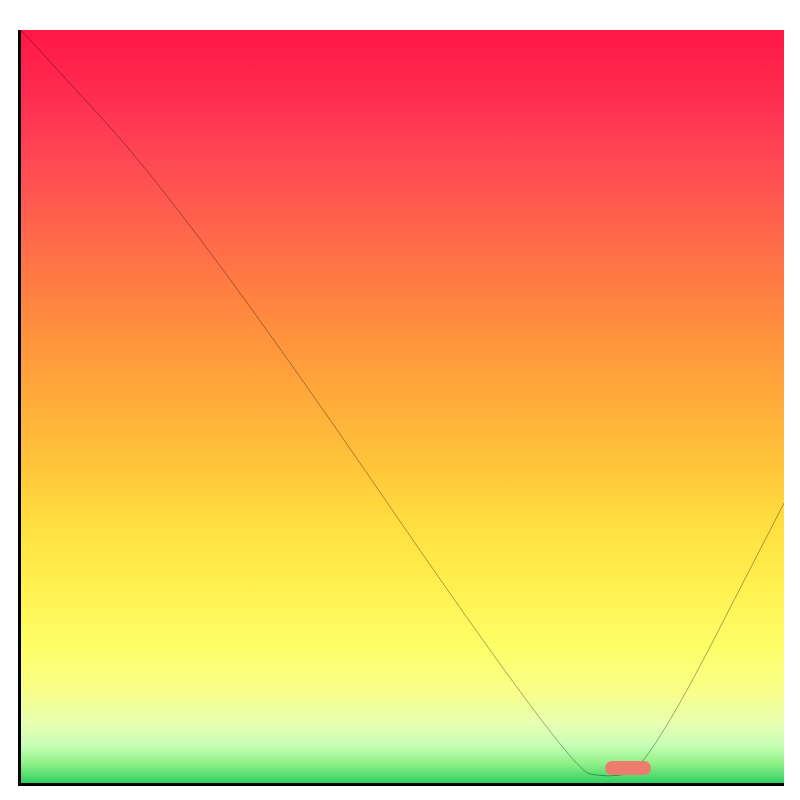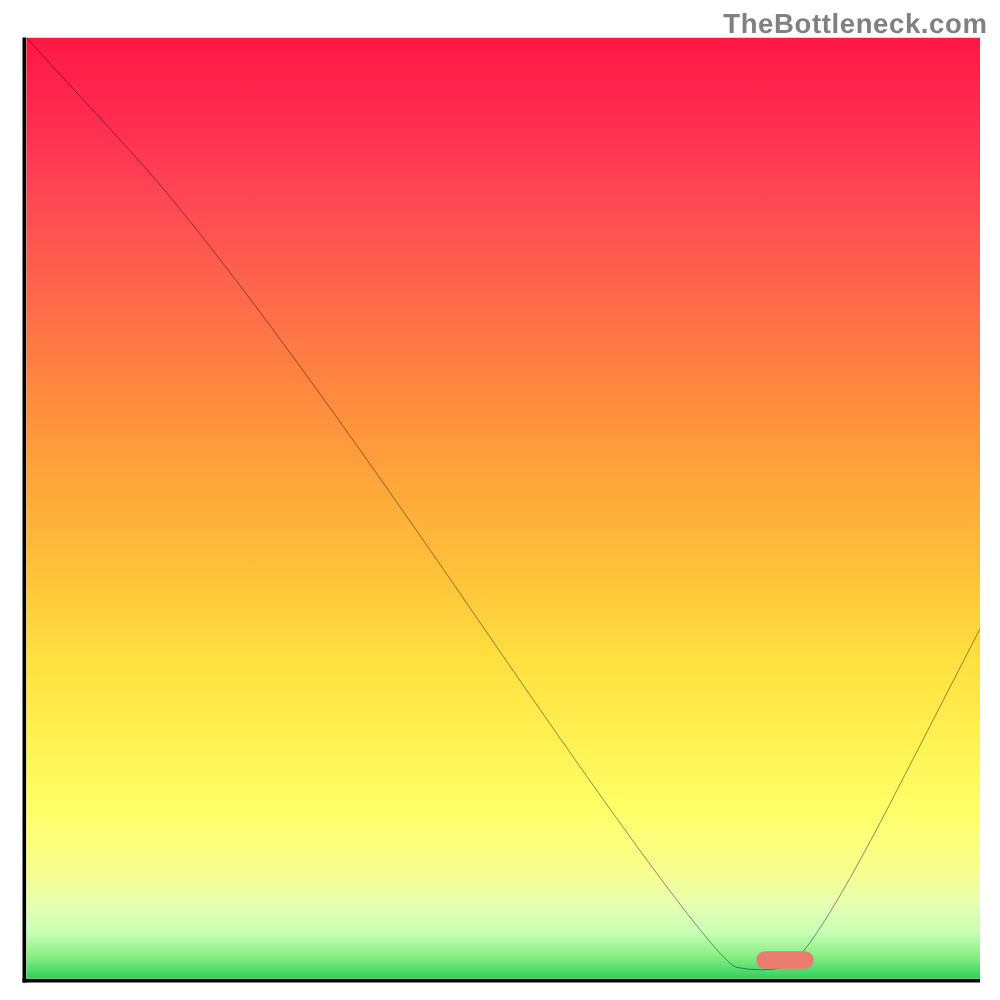--- a/index.html
+++ b/index.html
@@ -68,21 +68,20 @@
     border-radius: 7px;
     background: #eb7c6e;
     transform: translate(-50%, -50%);
   }
 </style>
 </head>
 <body>
 
 <div class="container">
 
-  <div class="watermark">TheBottleneck.com</div>
 
   <div class="plot-area">
     <div class="gradient"></div>
 
     <svg class="curve" viewBox="0 0 100 100" preserveAspectRatio="none">
       <path d="M 0 0 Q 0 0 11 12 Q 22 24 47 60.5 Q 72 97 74.5 97.5 Q 77 98 79.5 97.5 Q 82 97 91 79.5 T 100 62" fill="none" stroke="#000" stroke-width="0.35" vector-effect="non-scaling-stroke"></path>
     </svg>
 
     <div class="marker" style="left: 79.5%; top: 98%;"></div>
   </div>

